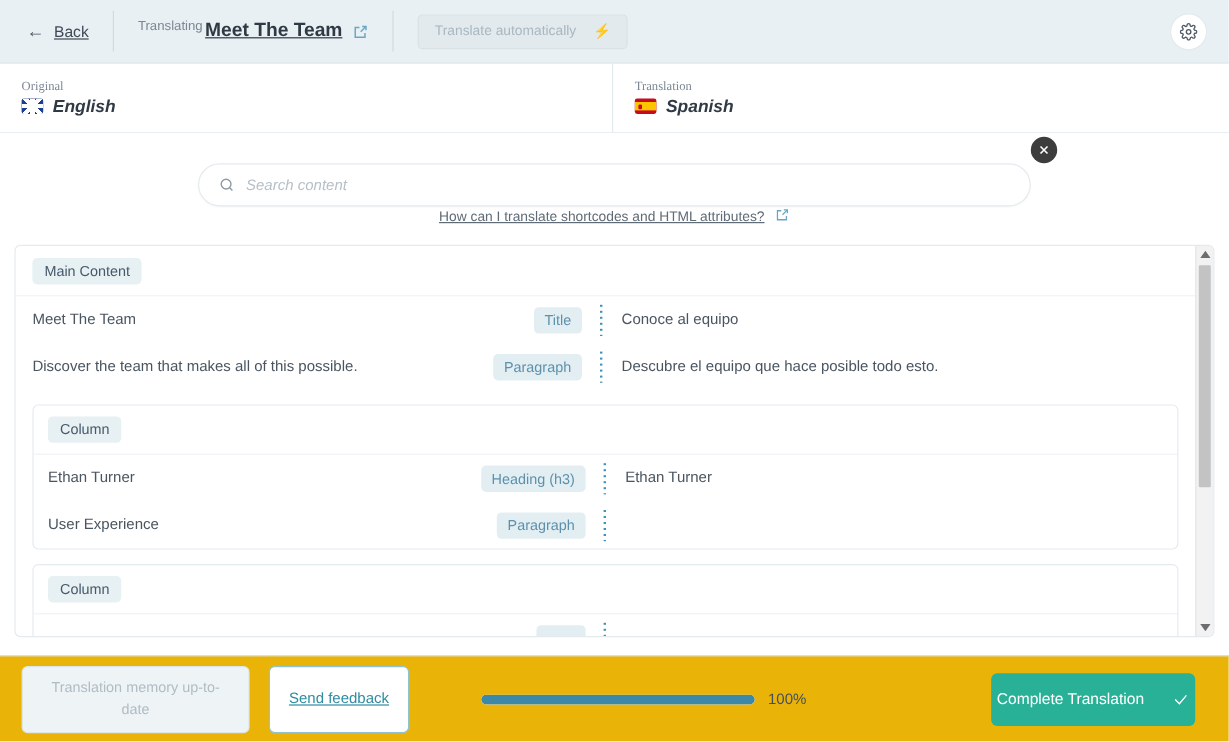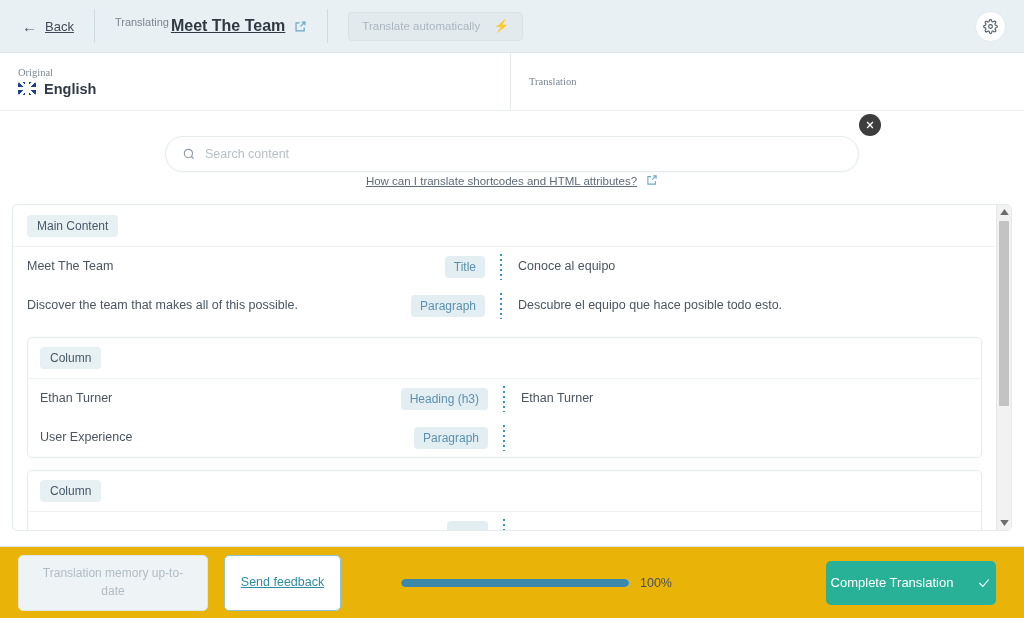--- a/index.html
+++ b/index.html
@@ -54,21 +54,21 @@
   
   .langbar {
     height: 58px; flex: 0 0 58px;
     display: flex; align-items: center;
     background: #ffffff; border-bottom: 1px solid #e8eef1;
   }
   .lang-col { display: flex; flex-direction: column; justify-content: center; gap: 3px; padding-left: 18px; }
   .lang-col.left { width: 510px; }
   .lang-col.right { flex: 1; border-left: 1px solid #e4ebef; height: 100%; justify-content: center; padding-left: 18px; }
   .lang-label { font-size: 10.5px; color: #7b8794; font-family: Liberation Serif, serif; }
-  .lang-name-row { display: flex; align-items: center; gap: 8px; }
+  .lang-name-row { display: flex; align-items: center; gap: 8px; font-style: italic; }
   .flag { width: 18px; height: 13px; border-radius: 2px; display: inline-block; position: relative; overflow: hidden; flex: 0 0 18px; }
   .flag-gb { background: #1c3f94; }
   .flag-gb::before {
     content: ""; position: absolute; inset: 0;
     background:
       linear-gradient(45deg, transparent 42%, #fff 42%, #fff 58%, transparent 58%),
       linear-gradient(-45deg, transparent 42%, #fff 42%, #fff 58%, transparent 58%);
   }
   .flag-gb::after {
     content: ""; position: absolute; inset: 0;
@@ -92,21 +92,21 @@
   
   .search-area { position: relative; padding: 25px 0 0 0; background: #ffffff; }
   .search-wrap { width: 694px; margin: 0 auto; position: relative; }
   .search-box {
     height: 36px; border: 1px solid #e4eaee; border-radius: 18px;
     background: #ffffff; display: flex; align-items: center; gap: 9px;
     padding: 0 16px; box-shadow: 0 1px 2px rgba(0,0,0,0.03);
   }
   .search-input {
     border: none; outline: none; background: transparent; flex: 1;
-    font-family: "Liberation Sans", sans-serif; font-size: 12.5px; color: #3c4858;
+    font-family: "Liberation Sans", sans-serif; font-size: 12.5px; color: #3c4858; font-style: italic;
   }
   .search-input::placeholder { color: #b6bfc7; }
   .close-chip {
     position: absolute; right: -22px; top: -22px;
     width: 22px; height: 22px; border-radius: 50%;
     background: #3d3d3d; display: flex; align-items: center; justify-content: center;
     cursor: pointer;
   }
   .help-row {
     display: flex; align-items: center; justify-content: center; gap: 9px;
@@ -246,20 +246,24 @@
   <div class="langbar">
     <div class="lang-col left">
       <div class="lang-label">Original</div>
       <div class="lang-name-row">
         <span class="flag flag-gb"></span>
         <span class="lang-name">English</span>
       </div>
     </div>
     <div class="lang-col right">
       <div class="lang-label">Translation</div>
+      <div class="lang-name-row">
+        <span class="flag flag-es"></span>
+        <span class="lang-name">Spanish</span>
+      </div>
     </div>
   </div>
 
   <div class="search-area">
     <div class="search-wrap">
       <div class="search-box">
         <svg width="14" height="14" viewBox="0 0 24 24" fill="none" stroke="#8e9aa5" stroke-width="2">
           <circle cx="11" cy="11" r="7"></circle>
             <path d="M20 20l-4.2-4.2"></path>
         </svg>

